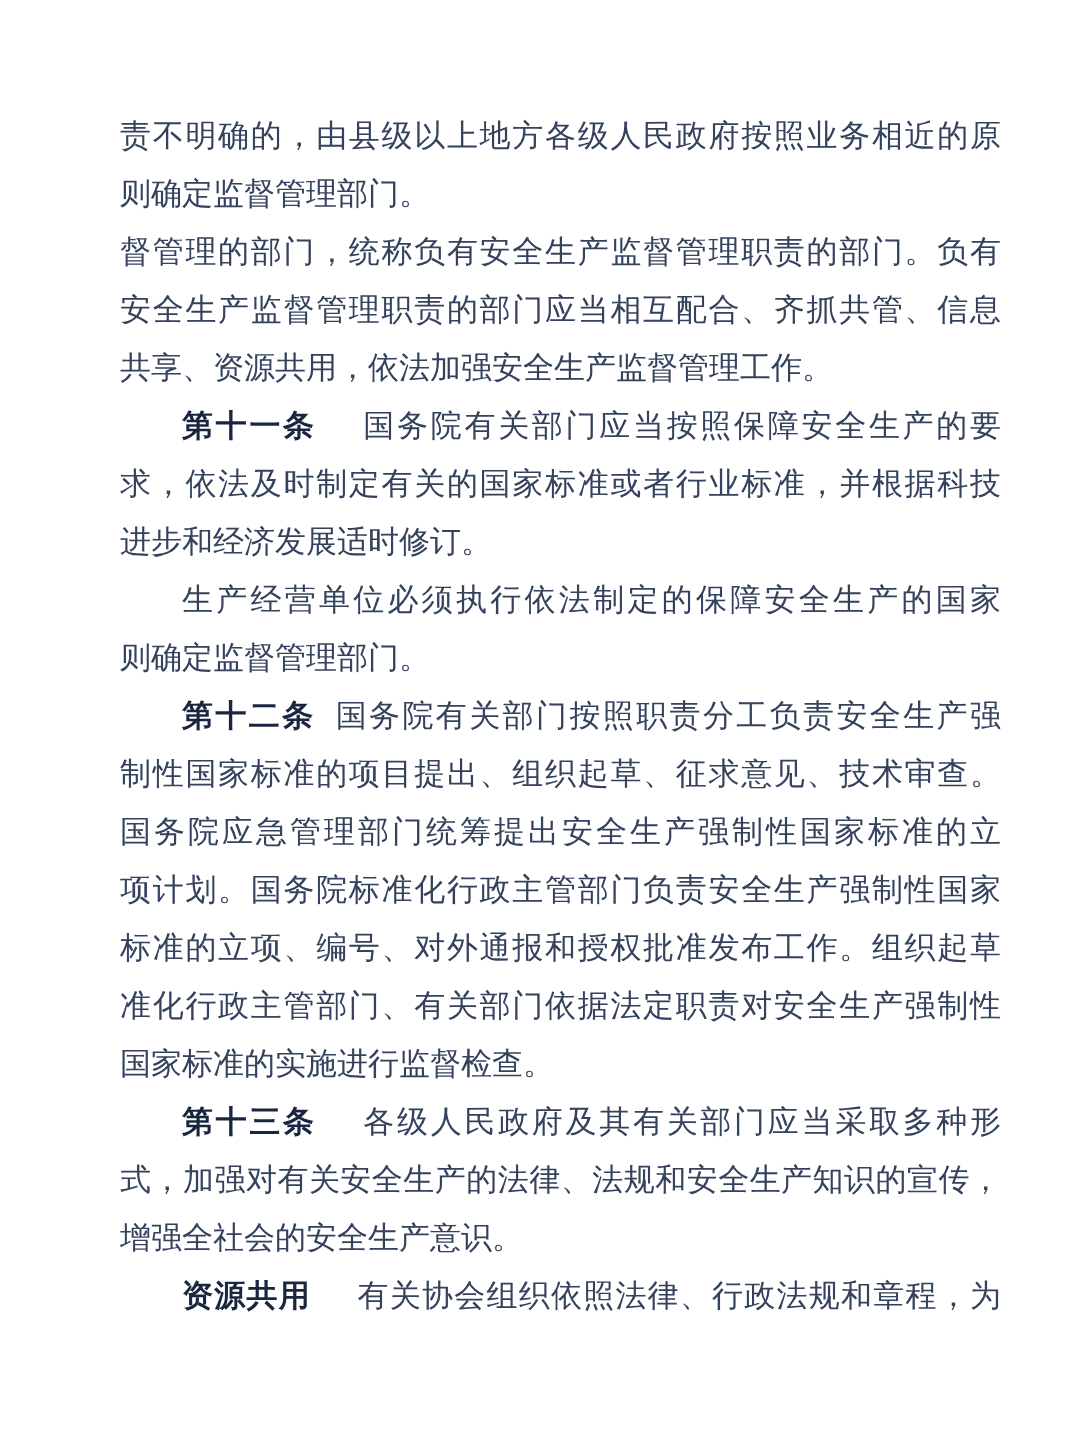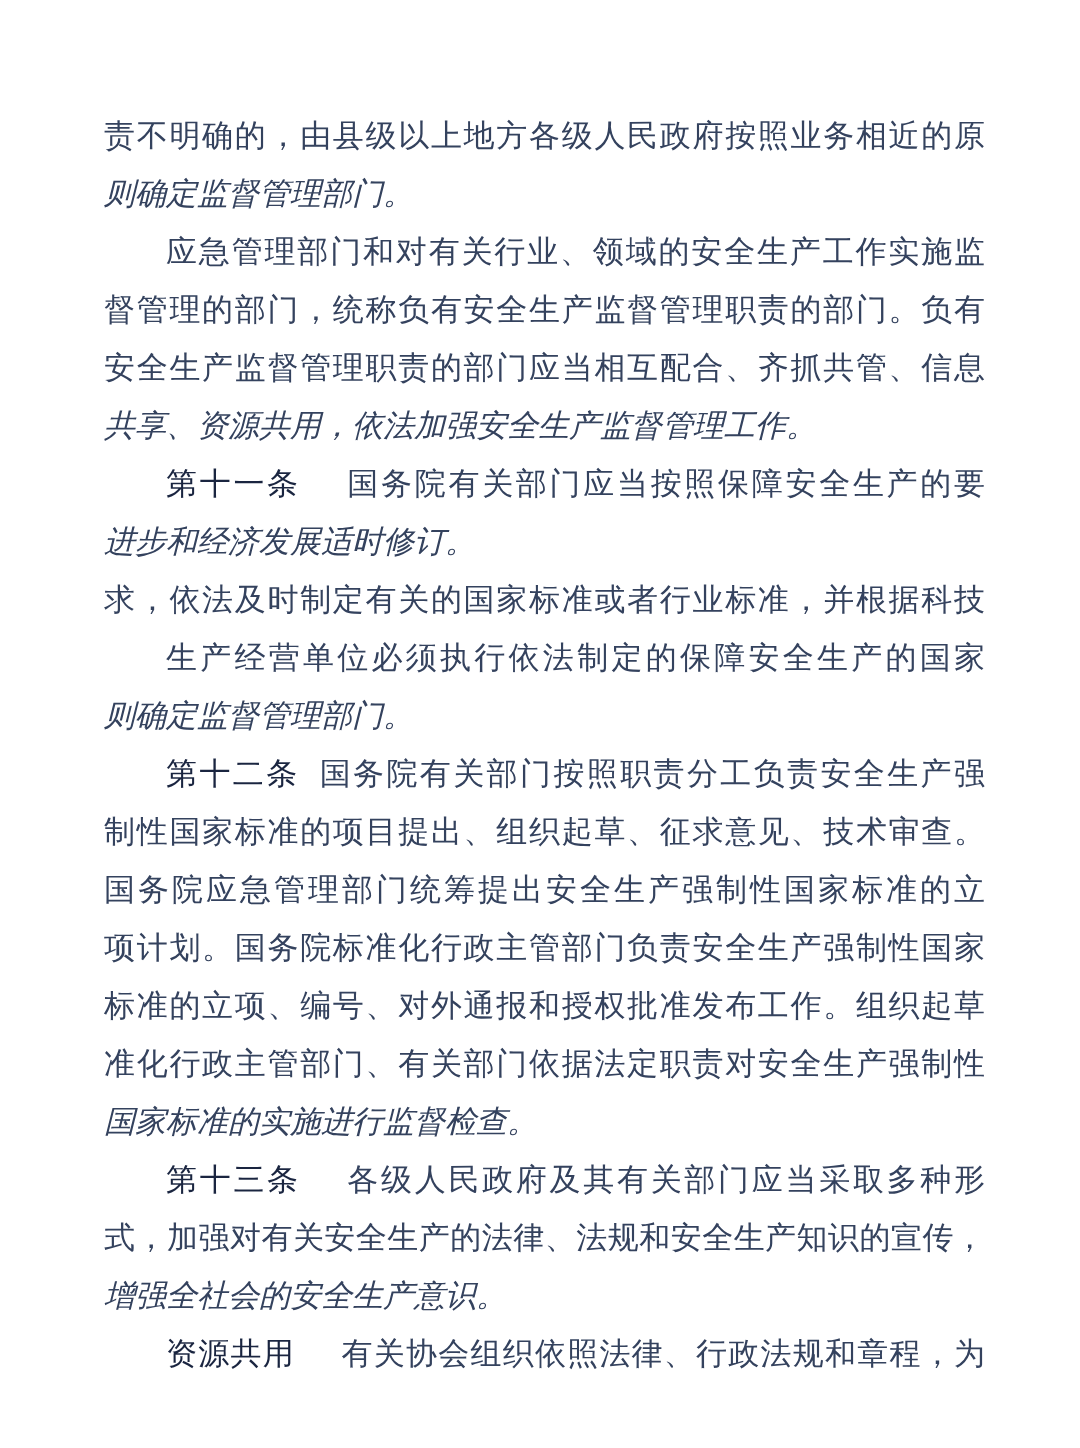--- a/index.html
+++ b/index.html
@@ -14,56 +14,55 @@
   }
   .page {
     position: relative;
     width: 1080px;
     height: 1448px;
     background: var(--bg-color, #ffffff);
     overflow: hidden;
   }
   .content {
     position: absolute;
-    left: 104px;
+    left: 120px;
     top: 107px;
     width: 881px;
   }
   .line {
     font-size: 31px;
     height: 58px;
     line-height: 58px;
     color: var(--text-color, #34425e);
     text-align: justify;
     white-space: normal;
   }
   .line.fill { text-align-last: justify; }
-  .line.end  { text-align-last: left; font-style: italic; }
+  .line.end  { text-align-last: left; }
   .line.indent { text-indent: 2em; }
   .art {
-    font-weight: 400;
+    font-weight: 700;
     color: var(--bold-color, #1a2540);
   }
   .art.gap-wide   { margin-right: 1.5em; }
   .art.gap-narrow { margin-right: 0.65em; }
 </style>
 </head>
 <body>
 
 <div class="page">
   <div class="content">
       <div class="line fill"><span class="txt">责不明确的，由县级以上地方各级人民政府按照业务相近的原</span></div>
       <div class="line end"><span class="txt">则确定监督管理部门。</span></div>
-      <div class="line fill indent"><span class="txt">应急管理部门和对有关行业、领域的安全生产工作实施监</span></div>
       <div class="line fill"><span class="txt">督管理的部门，统称负有安全生产监督管理职责的部门。负有</span></div>
       <div class="line fill"><span class="txt">安全生产监督管理职责的部门应当相互配合、齐抓共管、信息</span></div>
       <div class="line end"><span class="txt">共享、资源共用，依法加强安全生产监督管理工作。</span></div>
       <div class="line fill indent"><span class="art gap-wide">第十一条</span><span class="txt">国务院有关部门应当按照保障安全生产的要</span></div>
+      <div class="line fill"><span class="txt">求，依法及时制定有关的国家标准或者行业标准，并根据科技</span></div>
       <div class="line end"><span class="txt">进步和经济发展适时修订。</span></div>
-      <div class="line fill"><span class="txt">求，依法及时制定有关的国家标准或者行业标准，并根据科技</span></div>
       <div class="line fill indent"><span class="txt">生产经营单位必须执行依法制定的保障安全生产的国家</span></div>
       <div class="line end"><span class="txt">则确定监督管理部门。</span></div>
       <div class="line fill indent"><span class="art gap-narrow">第十二条</span><span class="txt">国务院有关部门按照职责分工负责安全生产强</span></div>
       <div class="line fill"><span class="txt">制性国家标准的项目提出、组织起草、征求意见、技术审查。</span></div>
       <div class="line fill"><span class="txt">国务院应急管理部门统筹提出安全生产强制性国家标准的立</span></div>
       <div class="line fill"><span class="txt">项计划。国务院标准化行政主管部门负责安全生产强制性国家</span></div>
       <div class="line fill"><span class="txt">标准的立项、编号、对外通报和授权批准发布工作。组织起草</span></div>
       <div class="line fill"><span class="txt">准化行政主管部门、有关部门依据法定职责对安全生产强制性</span></div>
       <div class="line end"><span class="txt">国家标准的实施进行监督检查。</span></div>
       <div class="line fill indent"><span class="art gap-wide">第十三条</span><span class="txt">各级人民政府及其有关部门应当采取多种形</span></div>

